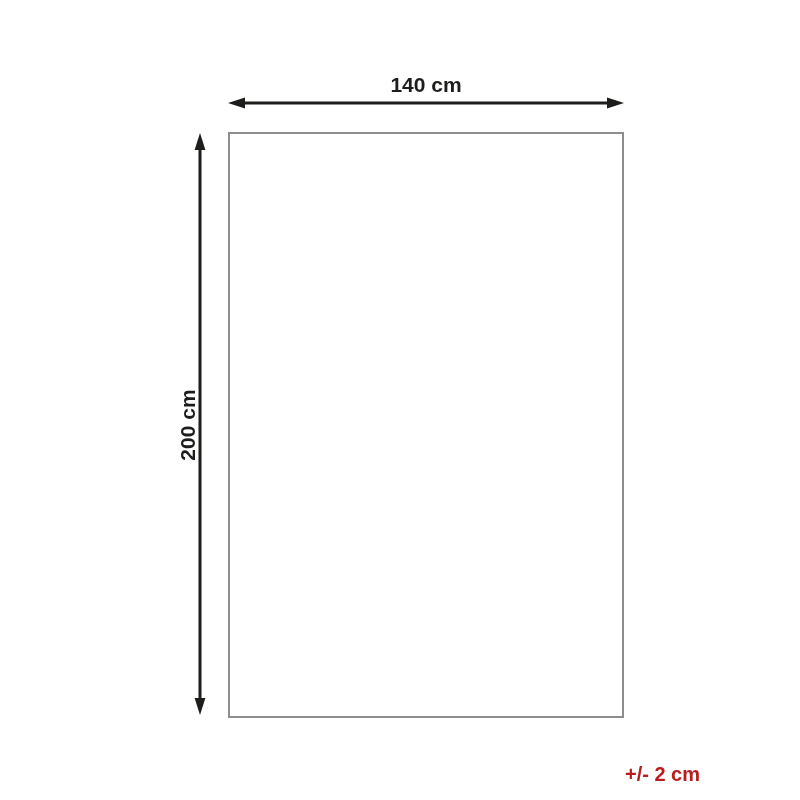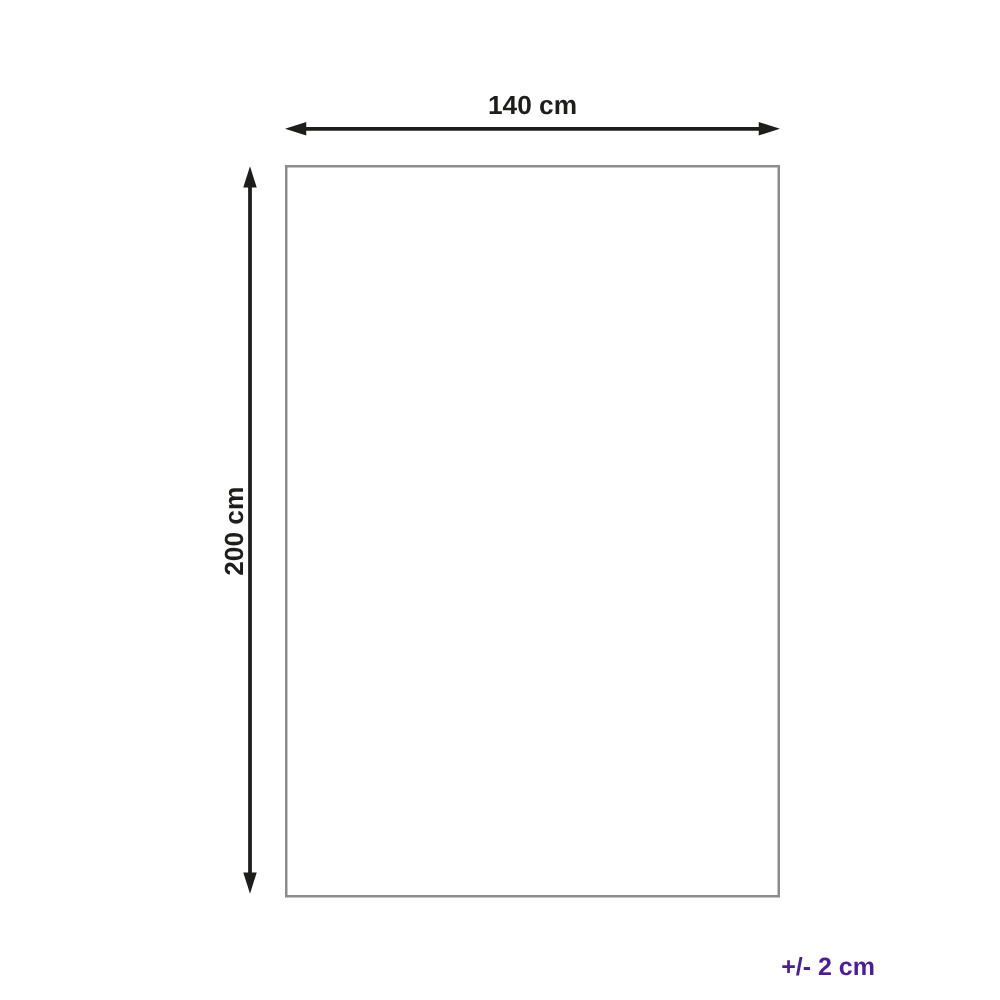--- a/index.html
+++ b/index.html
@@ -65,21 +65,21 @@
     text-align: center;
     transform: rotate(-90deg);
     transform-origin: 50% 50%;
   }
   .tolerance-label {
     position: absolute;
     left: 560px;
     top: 763px;
     width: 140px;
     text-align: right;
-    color: #4c1d95;
+    color: #b91c1c;
     font-weight: 700;
     font-size: 20px;
     line-height: 22px;
     white-space: nowrap;
   }
   .arrow-stroke {
     stroke: #1d1d1b;
     stroke-width: 3;
   }
   .arrow-fill {

